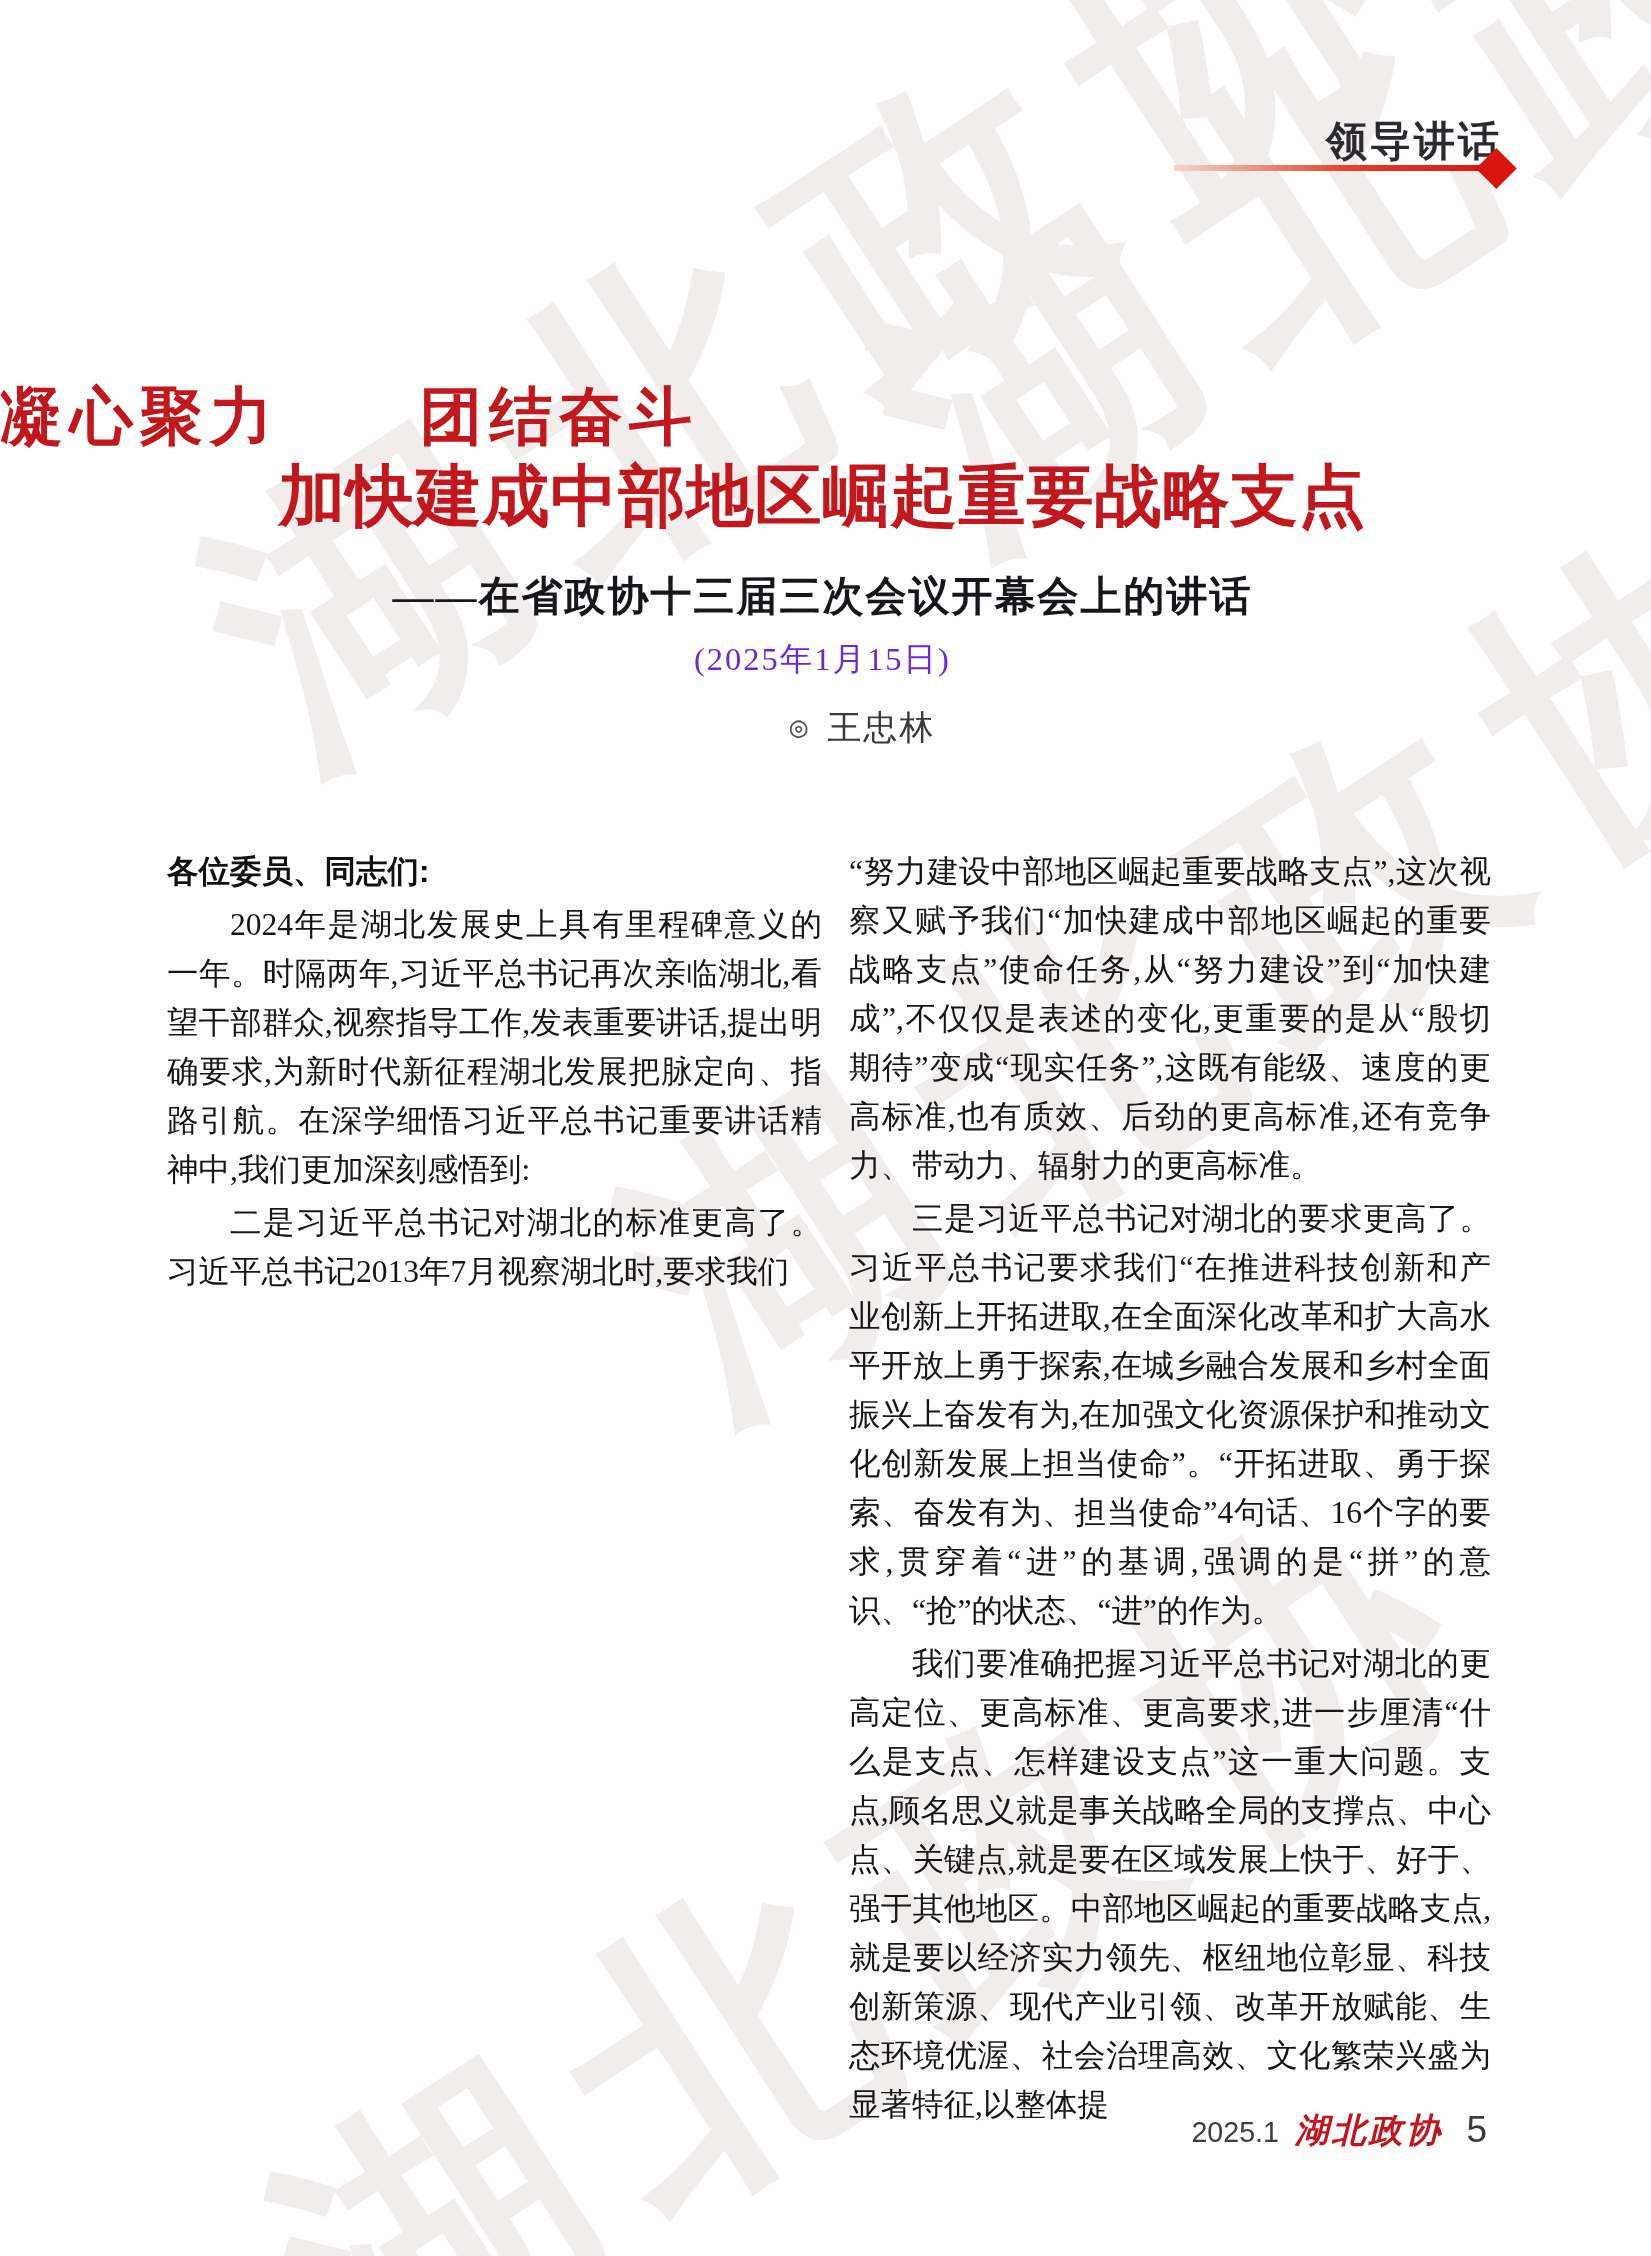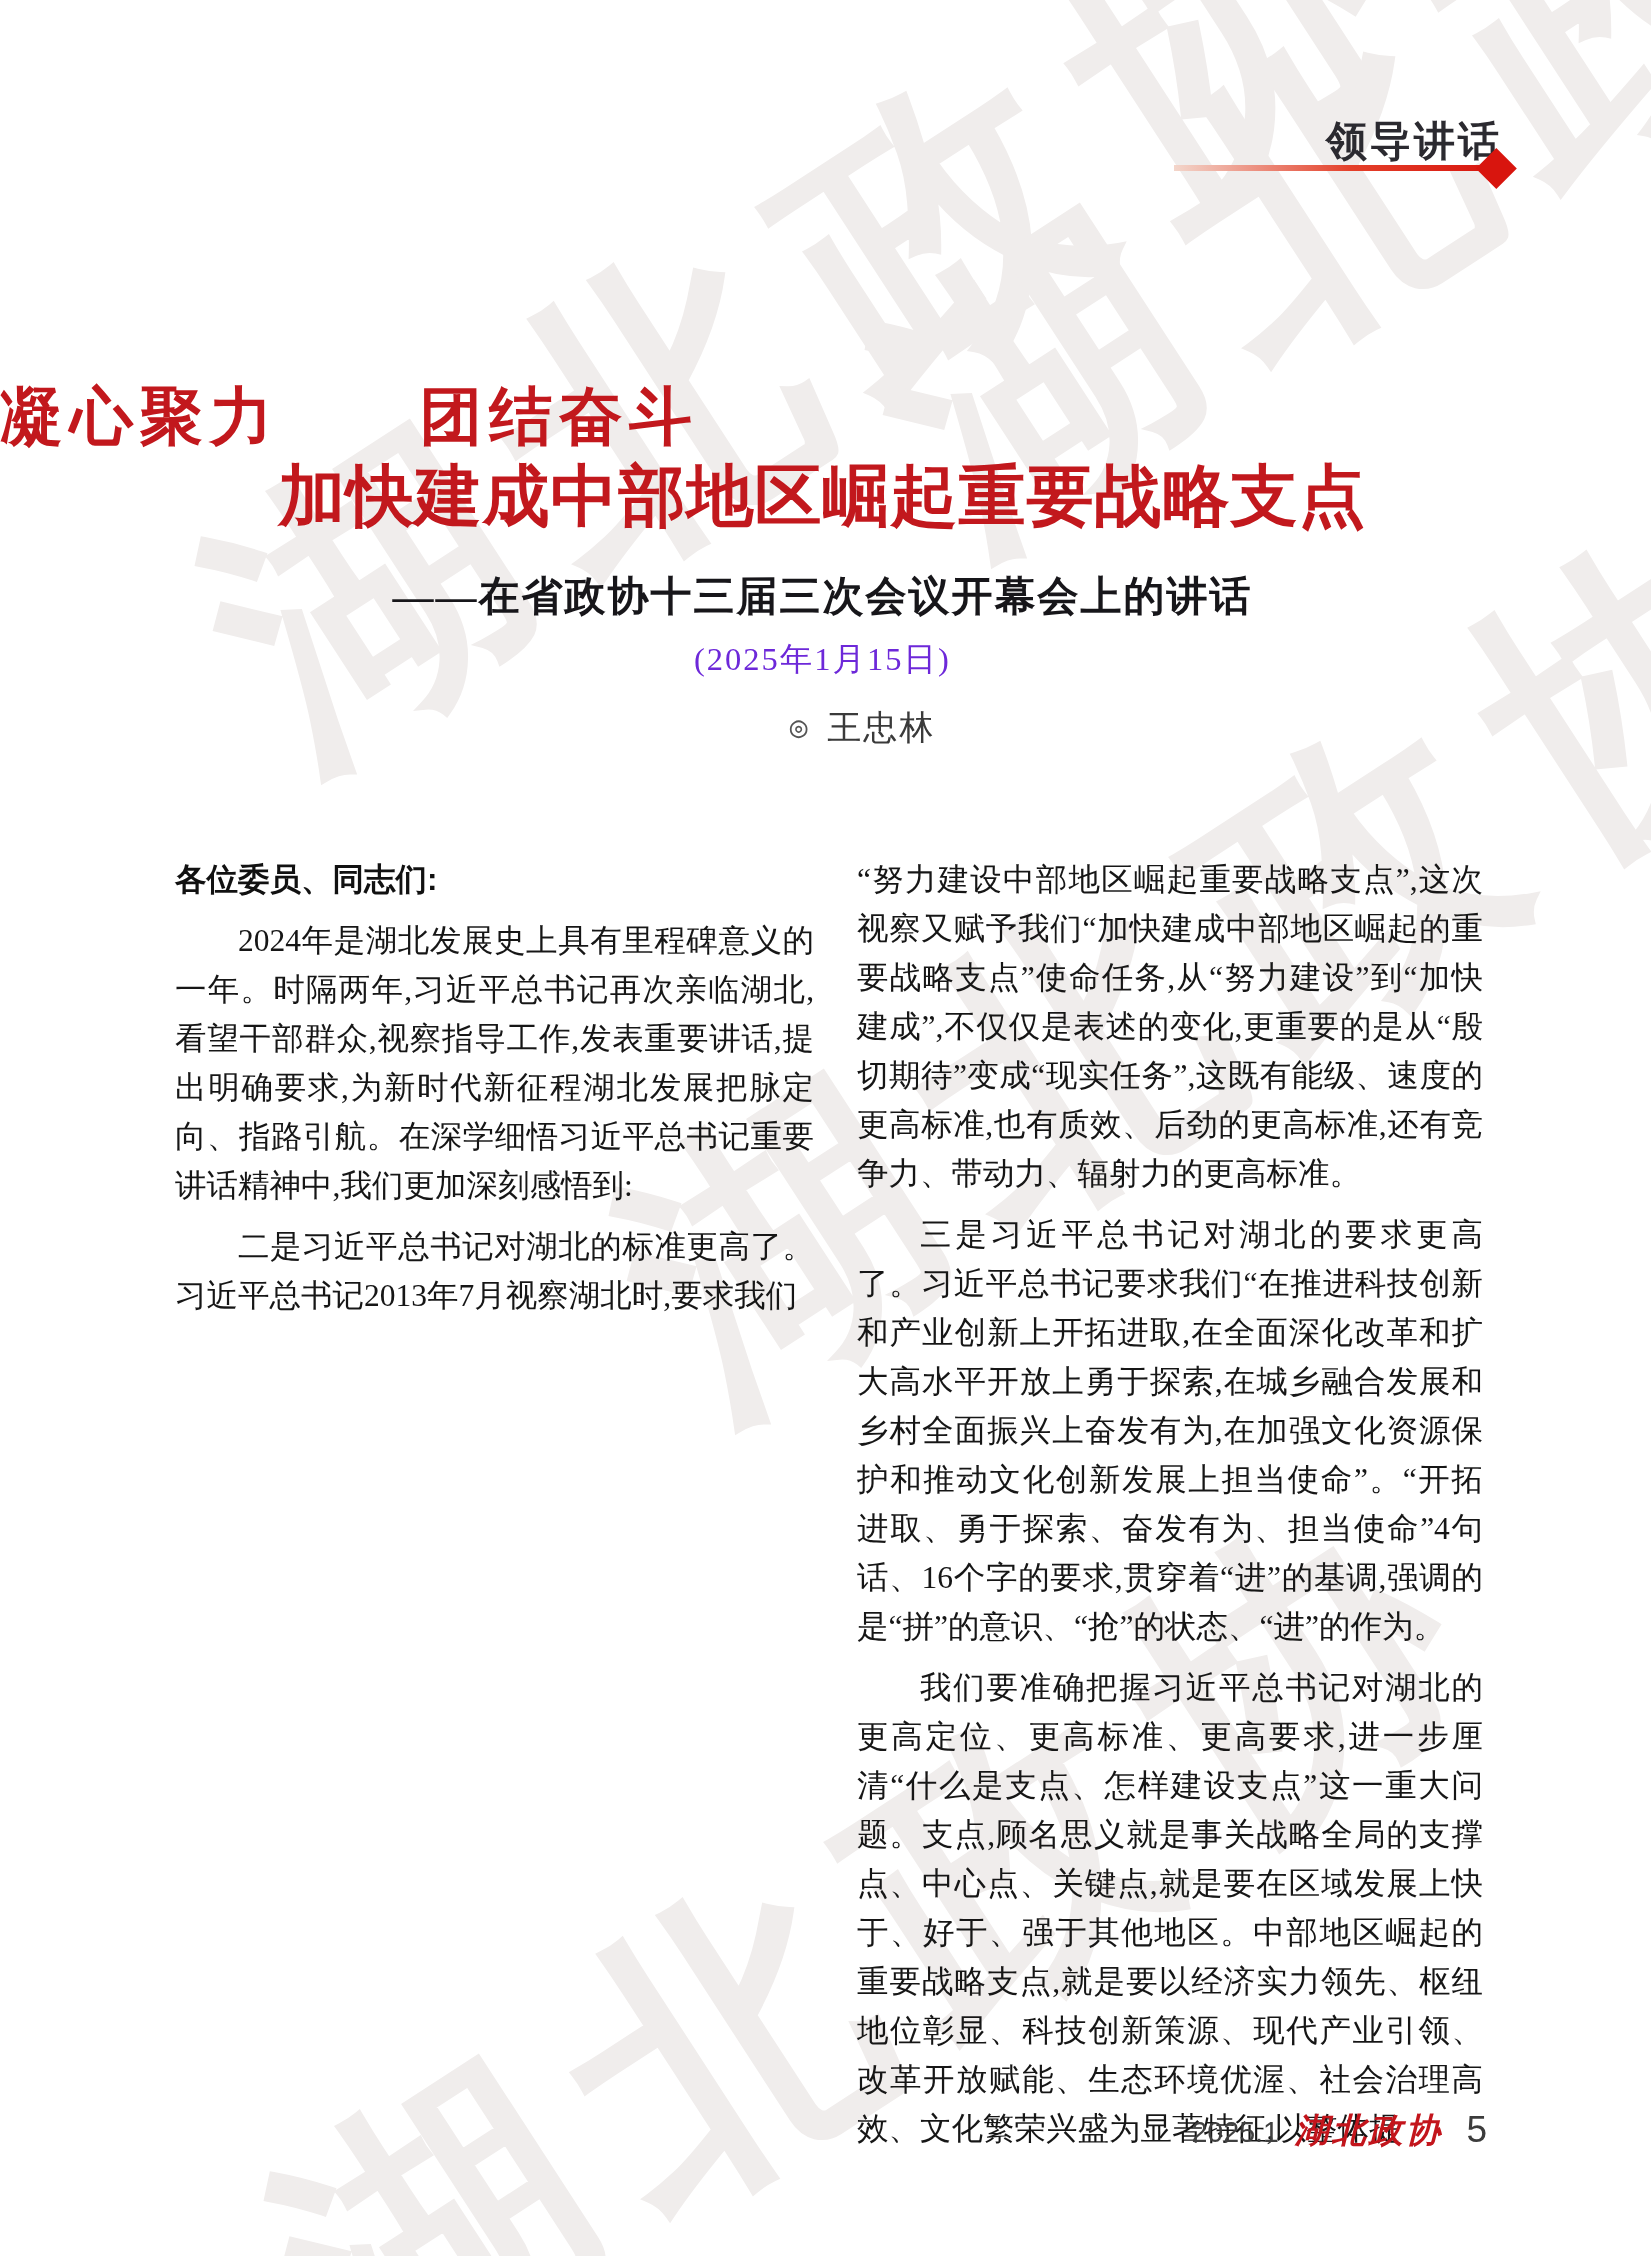--- a/index.html
+++ b/index.html
@@ -89,21 +89,21 @@
   .col{
     position:absolute;z-index:1;
     top:843px;
     font-size:31.5px;line-height:49px;
     color:#161616;
     text-align:justify;
     text-justify:inter-character;
   }
   .col-left{left:163px;width:663px;}
   .col-right{left:845px;width:650px;}
-  .col p{margin:12px;padding:0;}
+  .col p{margin:4px;padding:0;}
   .col p.indent{text-indent:2em;}
   .salutation{
     font-family:"Liberation Sans","DejaVu Sans",sans-serif;
     font-weight:700;color:#111;
   }
   
   .footer{
     position:absolute;z-index:2;
     top:2108px;right:165px;
     display:flex;align-items:baseline;gap:15.8px;

